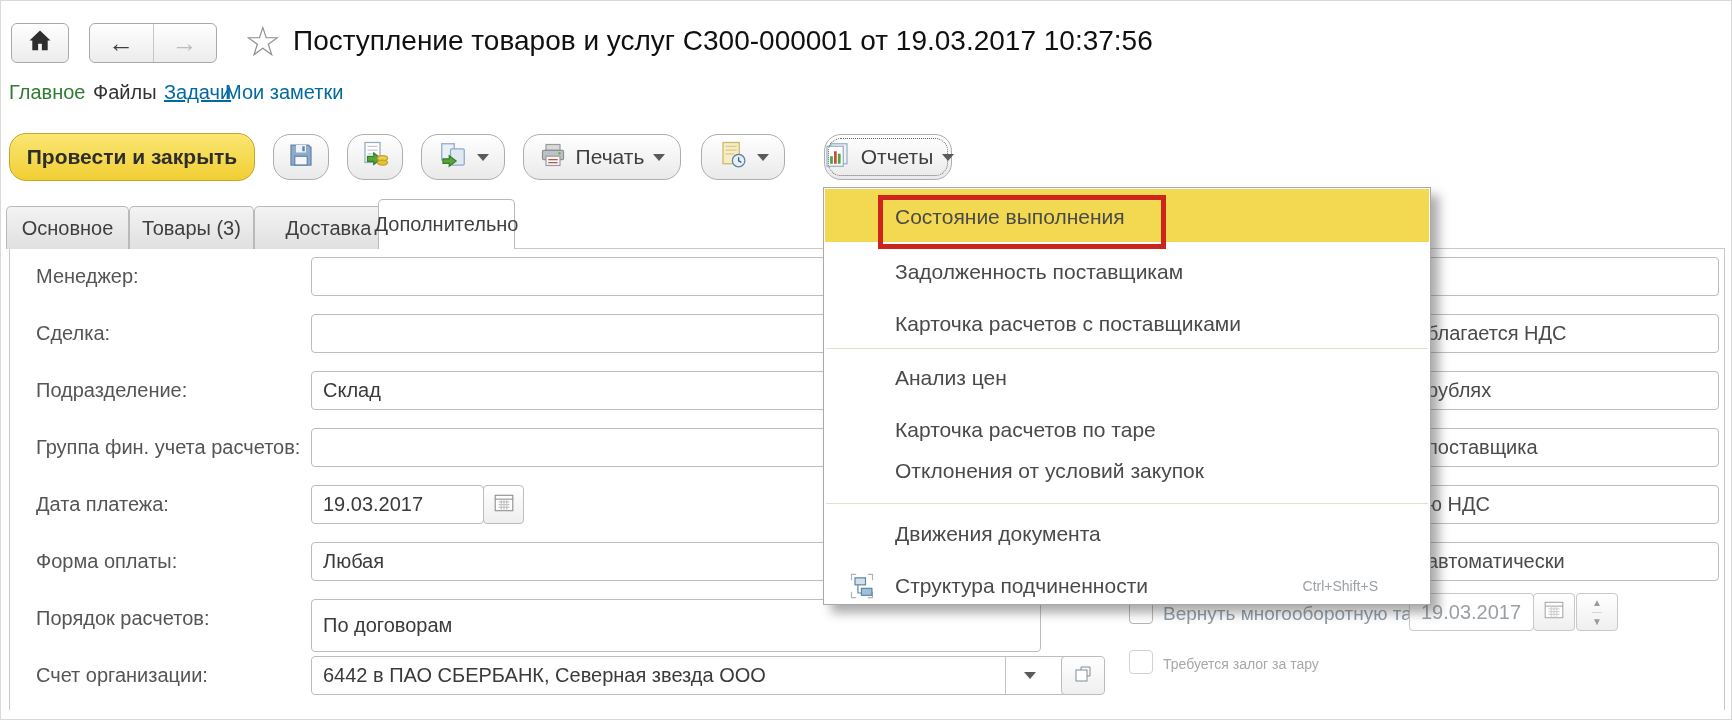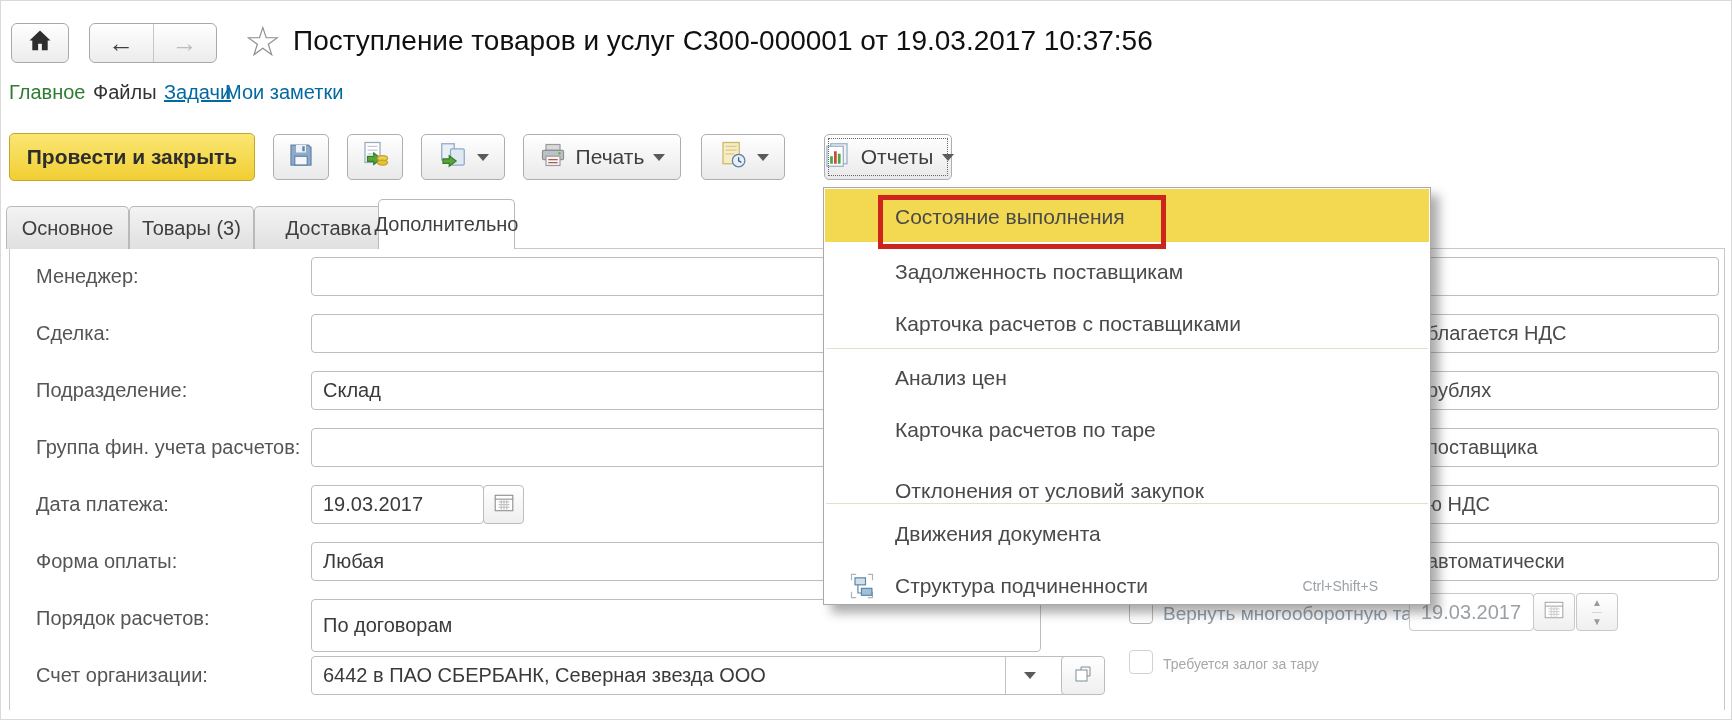--- a/index.html
+++ b/index.html
@@ -1,21 +1,21 @@
 <!DOCTYPE html>
 <html><head>
 <meta charset="utf-8">
 <style>
   html,body{margin:0;padding:0;background:#fff;}
   #canvas{position:relative;width:1732px;height:720px;background:#fff;overflow:hidden;
           font-family:"Liberation Sans",sans-serif;border:1px solid #d9d9d9;box-sizing:border-box;}
   .abs{position:absolute;}
   
   .btn{position:absolute;display:flex;align-items:center;justify-content:center;gap:9px;
-       background:linear-gradient(#ffffff,#e9e9e9);border:1px solid #aeaeae;border-radius:5px;
+       background:linear-gradient(#ffffff,#e9e9e9);border:1px solid #aeaeae;border-radius:17px;
        box-sizing:border-box;font-size:21px;color:#3f3f3f;}
   .btn .caret{width:0;height:0;border-left:6px solid transparent;border-right:6px solid transparent;
        border-top:7px solid #5a5a5a;}
   .ybtn{background:linear-gradient(#fae673,#f1ce33);border-color:#c7a62e;font-weight:700;color:#2e2e2e;}
   .navbtn{position:absolute;background:linear-gradient(#ffffff,#ececec);border:1px solid #a9a9a9;
        border-radius:6px;display:flex;align-items:center;justify-content:center;box-sizing:border-box;}
   
   .tab{position:absolute;top:205px;height:43px;background:linear-gradient(#f3f3f3,#e0e0e0);
        border:1px solid #b9b9b9;border-bottom:none;border-radius:5px 5px 0 0;display:flex;align-items:center;
        justify-content:center;font-size:20px;color:#3f3f3f;box-sizing:border-box;z-index:2;}
@@ -226,21 +226,21 @@
     <div class="mi" style="top:14px;z-index:2;">Состояние выполнения</div>
     <div class="abs" style="left:54px;top:7px;width:278px;height:44px;border:5px solid #cd241d;z-index:3;pointer-events:none;"></div>
 
     <div class="mi" style="top:121px;">Карточка расчетов с поставщиками</div>
     <div class="mi" style="top:69px;">Задолженность поставщикам</div>
 
     <div class="msep" style="top:160px;"></div>
 
     <div class="mi" style="top:175px;">Анализ цен</div>
     <div class="mi" style="top:227px;">Карточка расчетов по таре</div>
-    <div class="mi" style="top:288px;">Отклонения от условий закупок</div>
+    <div class="mi" style="top:268px;">Отклонения от условий закупок</div>
 
     <div class="msep" style="top:315px;"></div>
 
     <div class="mi" style="top:331px;">Движения документа</div>
 
     <div class="abs" style="left:24px;top:384px;">
       <svg width="28" height="28" viewBox="0 0 24 24">
           <path d="M7 2H3v5M7 22H3v-5M17 2h4v5M17 22h4v-5" fill="none" stroke="#aab4bc"></path>
           <rect x="6" y="5" width="9" height="6" fill="#cfe0ec" stroke="#5b84a6"></rect>
           <path d="M8.5 11v7h3" fill="none" stroke="#5b84a6"></path>

